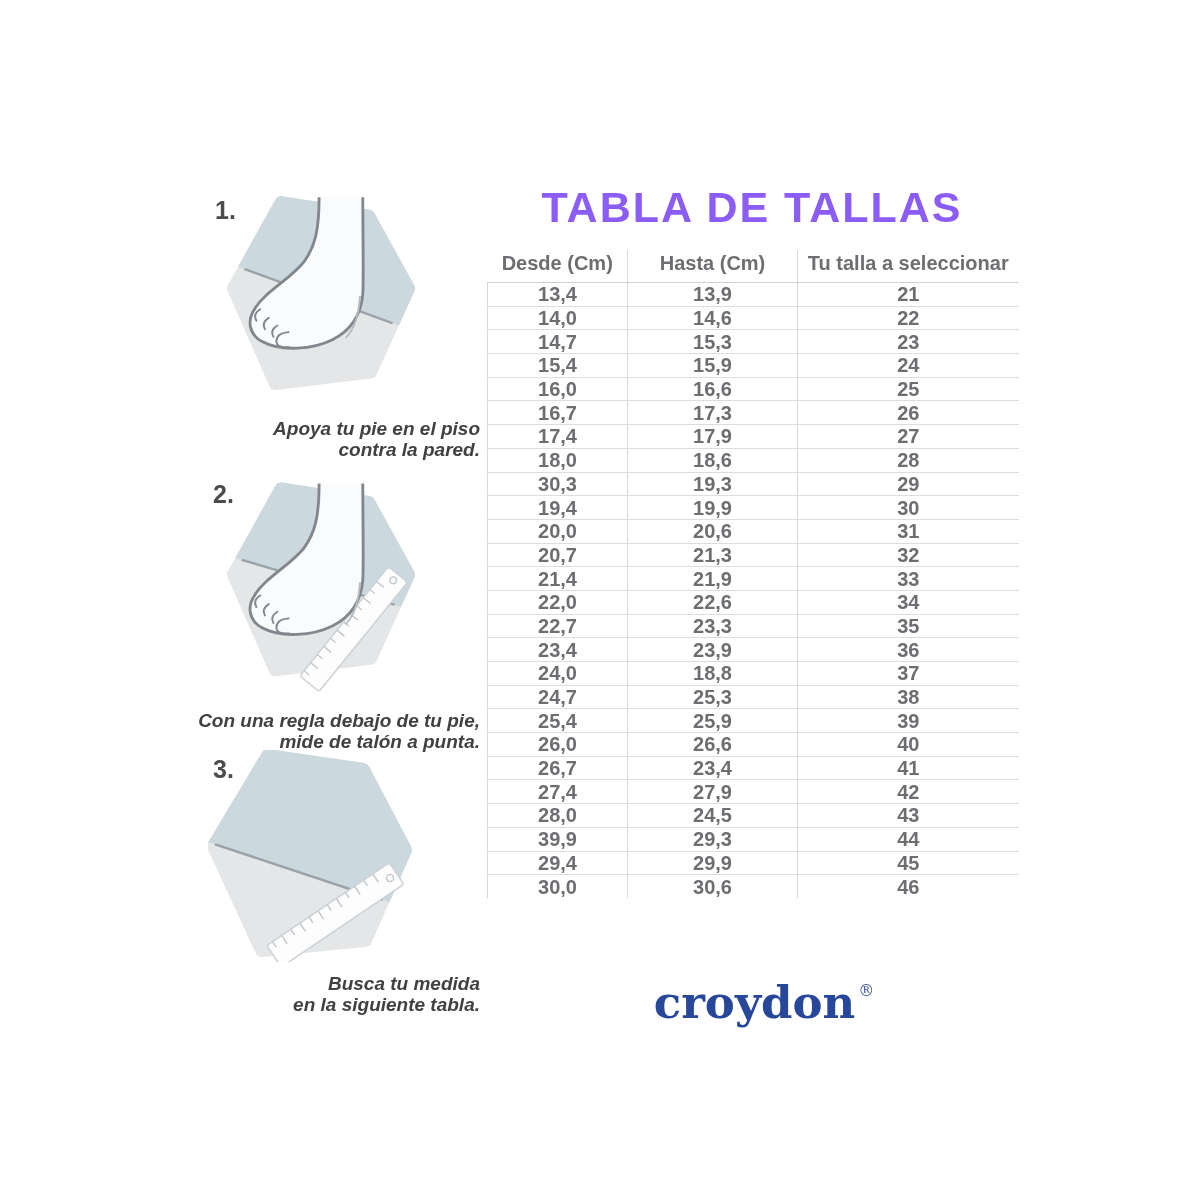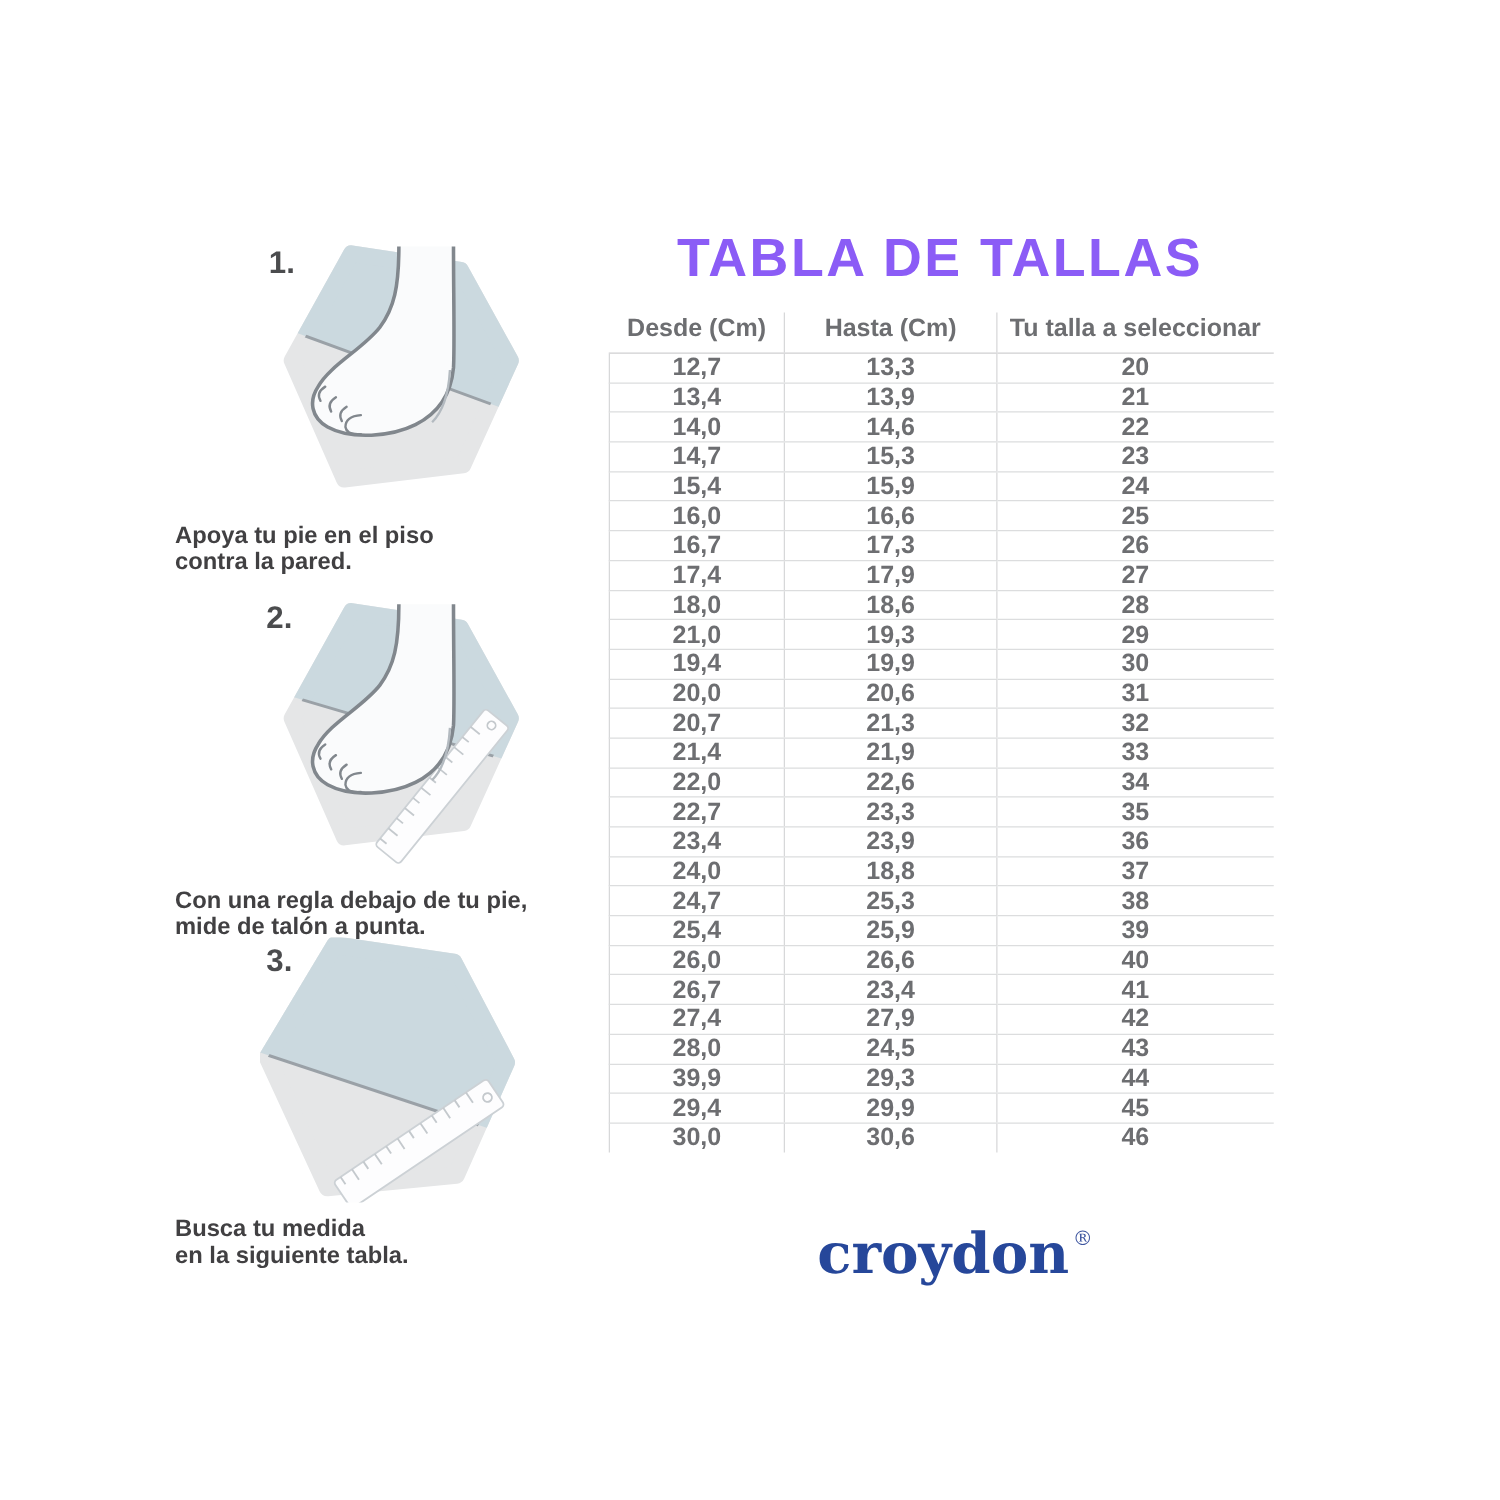--- a/index.html
+++ b/index.html
@@ -6,22 +6,22 @@
   .canvas {
     position:relative; width:1200px; height:1200px; background:#ffffff;
     overflow:hidden; font-family:"Liberation Sans", sans-serif;
   }
   
   .step-number {
     position:absolute; font-size:25px; font-weight:800; color:#4b4c4e;
   }
   .illustration {position:absolute;}
   .caption {
-    position:absolute; left:140px; width:340px; text-align:left;
-    font-size:19px; line-height:21px; font-weight:700; color:#414042;
+    position:absolute; left:140px; width:340px; text-align:right;
+    font-size:19px; line-height:21px; font-weight:700; color:#414042;font-style:italic;
   }
   
   .page-title {
     position:absolute; left:457px; top:184px; width:590px; text-align:center;
     font-size:43px; line-height:46px; font-weight:800; letter-spacing:2px;
     color:#8b5cf6;
   }
   
   .size-table {
     position:absolute; left:487px; top:250px; width:531px;
@@ -179,25 +179,20 @@
       </colgroup>
     <thead>
       <tr>
         <th>Desde (Cm)</th>
         <th>Hasta (Cm)</th>
         <th>Tu talla a seleccionar</th>
       </tr>
     </thead>
     <tbody id="size-table-body">
         <tr>
-          <td>12,7</td>
-          <td>13,3</td>
-          <td>20</td>
-        </tr>
-        <tr>
           <td>13,4</td>
           <td>13,9</td>
           <td>21</td>
         </tr>
         <tr>
           <td>14,0</td>
           <td>14,6</td>
           <td>22</td>
         </tr>
         <tr>
@@ -224,21 +219,21 @@
           <td>17,4</td>
           <td>17,9</td>
           <td>27</td>
         </tr>
         <tr>
           <td>18,0</td>
           <td>18,6</td>
           <td>28</td>
         </tr>
         <tr>
-          <td>21,0</td>
+          <td>30,3</td>
           <td>19,3</td>
           <td>29</td>
         </tr>
         <tr>
           <td>19,4</td>
           <td>19,9</td>
           <td>30</td>
         </tr>
         <tr>
           <td>20,0</td>

